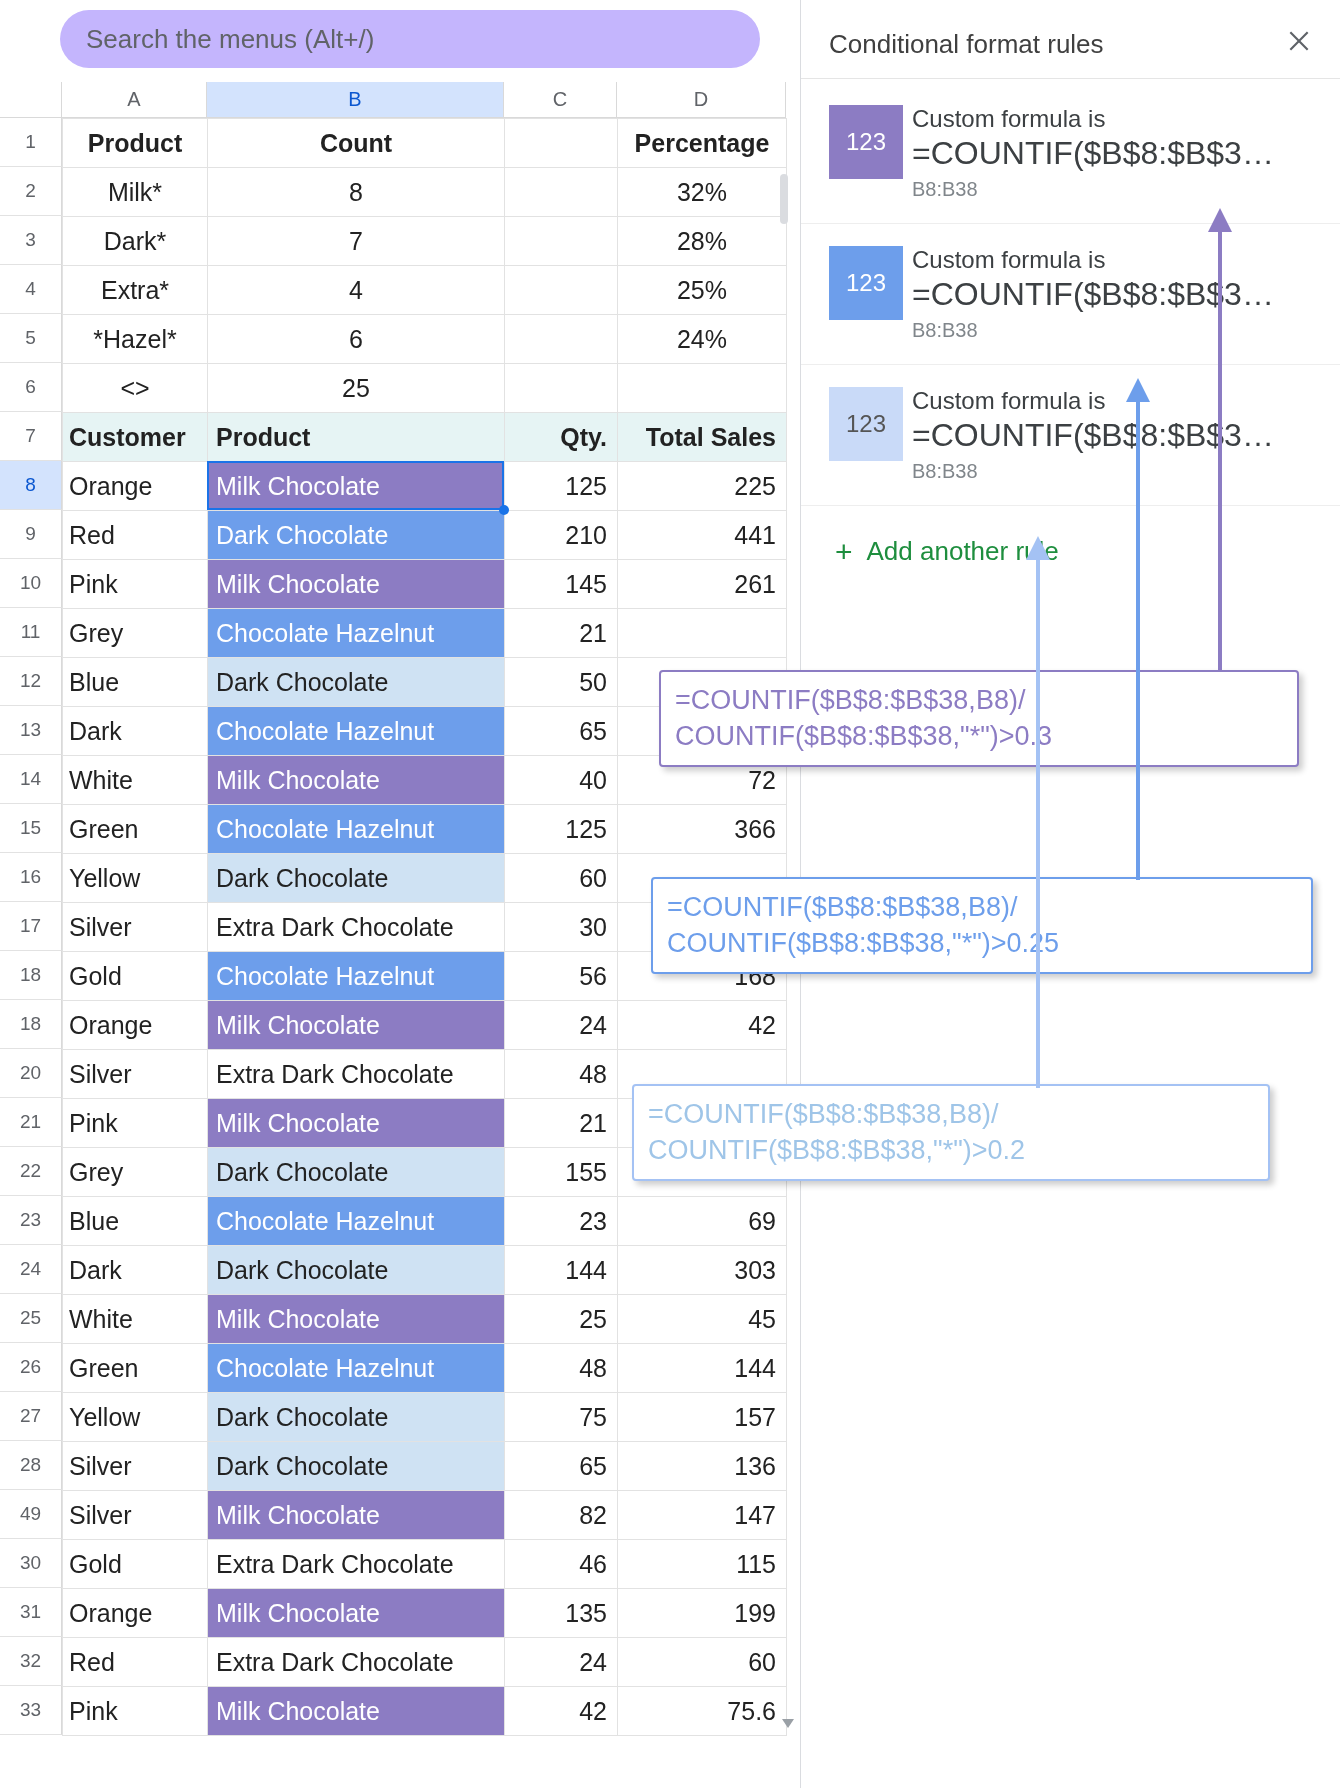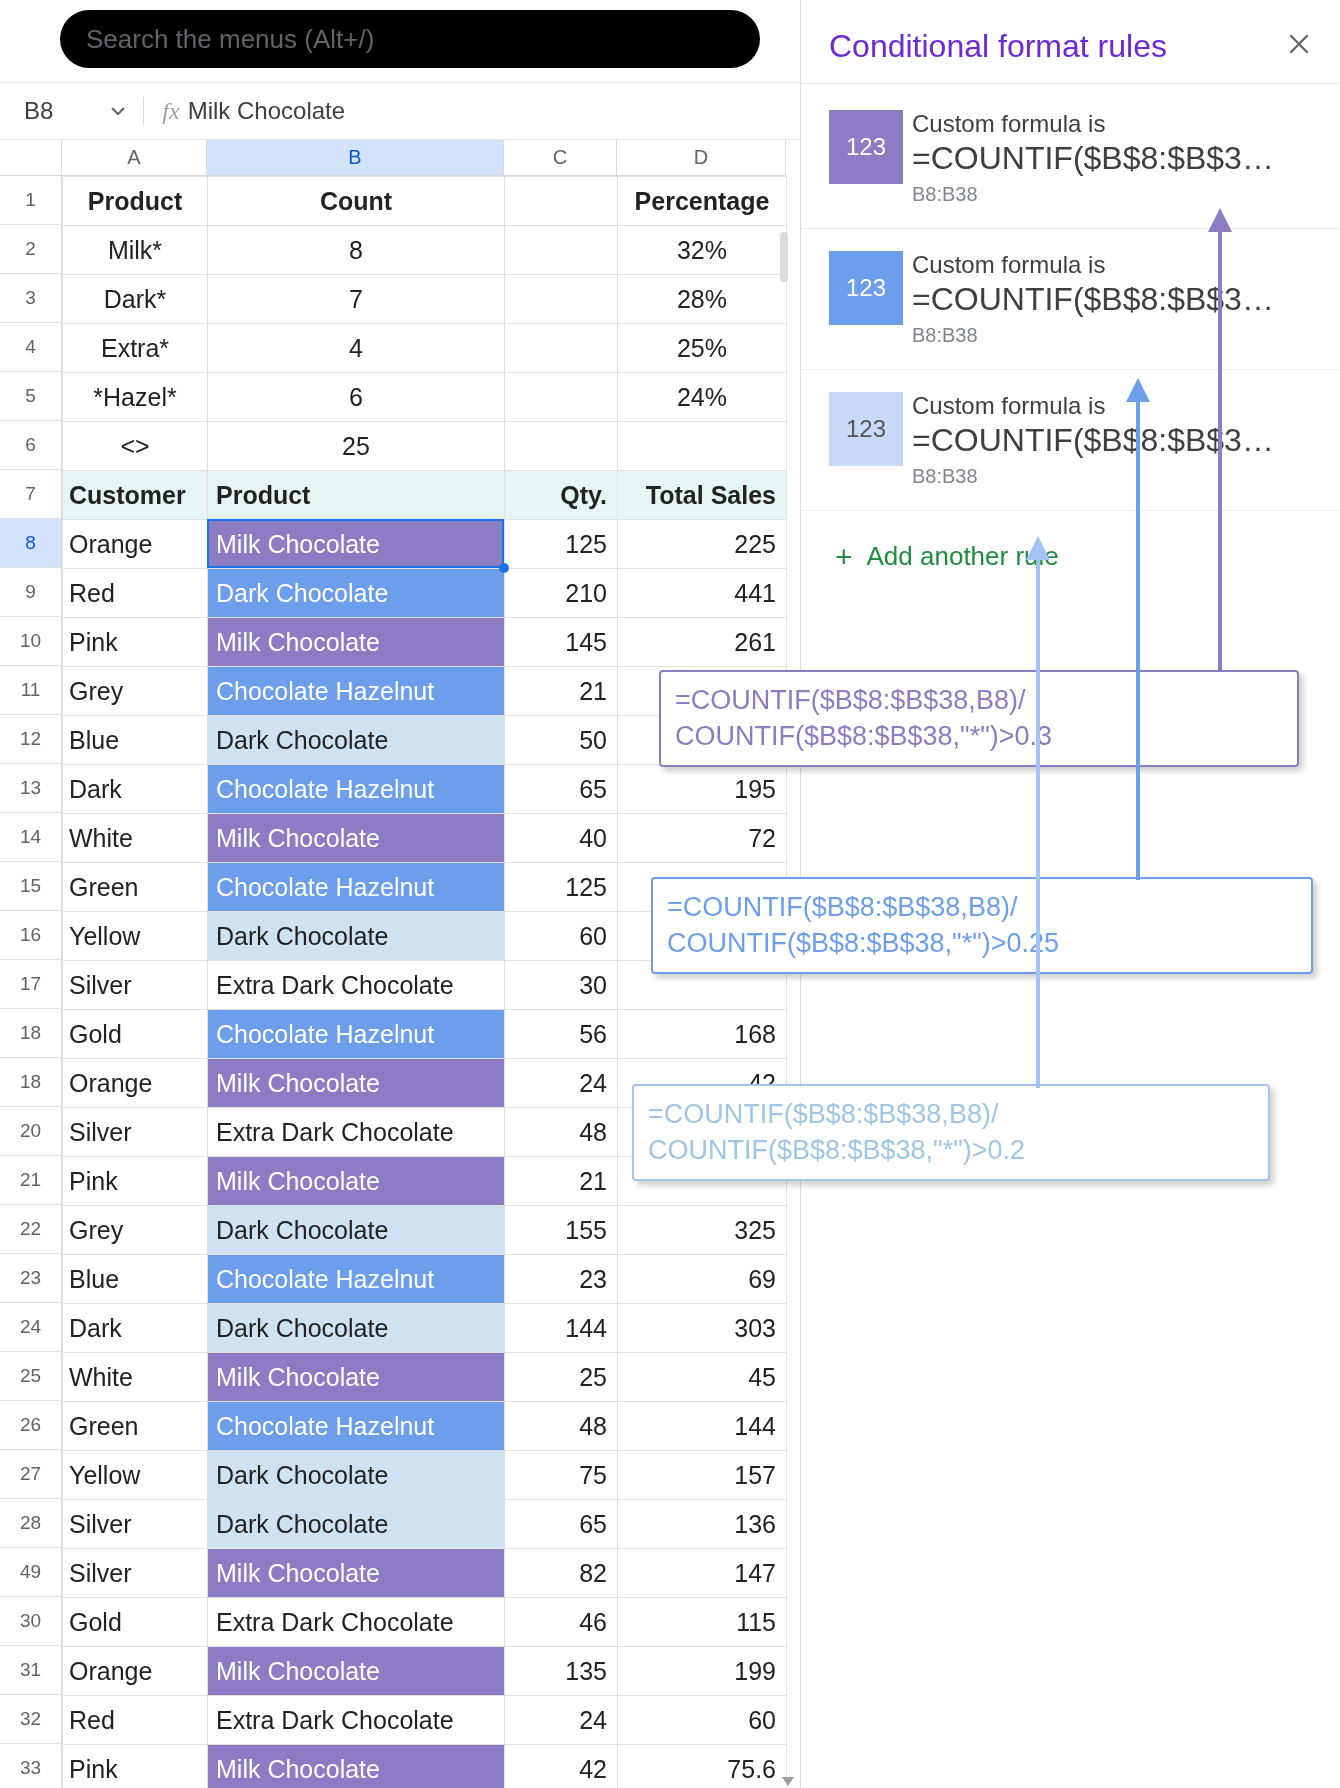--- a/index.html
+++ b/index.html
@@ -2,21 +2,21 @@
 <html><head>
 <meta charset="utf-8">
 <style>
   * { box-sizing: border-box; }
   html, body { margin:0; padding:0; font-family: Arial, "Helvetica Neue", sans-serif; font-size:22px; color:#222; background:#fff; }
   #app { width:1340px; height:1788px; position:relative; overflow:hidden; background:#fff; }
 
   
   .topbar { padding:10px 30px 14px 60px; }
   .search-wrap { display:flex; align-items:center; gap:12px; }
-  .search-pill { flex:0 0 auto; width:700px; height:58px; background:#000000; border-radius:30px; display:flex; align-items:center; padding:0 26px; color:#606368; font-size:26px; }
+  .search-pill { flex:0 0 auto; width:700px; height:58px; background:#c4b5fd; border-radius:30px; display:flex; align-items:center; padding:0 26px; color:#606368; font-size:26px; }
   .search-icons { display:flex; align-items:center; gap:46px; margin-left:28px; color:#5f6368; }
   .icon-3dots { display:flex; flex-direction:column; gap:5px; }
   .icon-3dots span { width:6px; height:6px; background:#5f6368; border-radius:50%; display:block; }
 
   
   .fxbar { display:flex; align-items:center; height:58px; border-top:1px solid #e9e9e9; border-bottom:1px solid #e9e9e9; padding:0 0 0 24px; }
   .namebox { display:flex; align-items:center; gap:58px; font-size:24px; color:#3c4043; padding-right:18px; border-right:1px solid #d9d9d9; }
   .fxlabel { font-style:italic; font-family:Georgia, serif; color:#9aa0a6; padding:0 8px 0 18px; font-size:24px; }
   .fxval   { font-size:24px; color:#3c4043; }
 
@@ -51,21 +51,21 @@
 
   
   .selRing{position:absolute;border:2px solid #1a73e8;pointer-events:none}
   .selDot{position:absolute;width:10px;height:10px;background:#1a73e8;border-radius:50%}
   .vscroll2{position:absolute;left:780px;top:92px;width:8px;height:50px;background:#dadce0;border-radius:4px}
   .vscrollBot{position:absolute;left:782px;bottom:8px;width:0;height:0;border-left:6px solid transparent;border-right:6px solid transparent;border-top:9px solid #9aa0a6}
 
   
   .panel{position:absolute;right:0;top:0;width:540px;height:100%;background:#fff;border-left:1px solid #dadce0;padding:28px 0 0 0}
   .panel-h{display:flex;align-items:center;justify-content:space-between;padding:0 28px 18px 28px;border-bottom:1px solid #e5e5e5}
-  .panel-h h2{margin:0;font-size:32px;font-weight:400;color:#6d28d9}
+  .panel-h h2{margin:0;font-size:26px;font-weight:400;color:#404040}
   .rules{padding:4px 0}
   .rule{display:flex;gap:9px;padding:22px 28px;border-bottom:1px solid #eee}
   .swatch{width:74px;height:74px;display:flex;align-items:center;justify-content:center;color:#fff;font-size:24px}
   .swA{background:#8c7cc3}.swB{background:#6d9eeb}.swC{background:#c9daf8;color:#555}
   .rinfo .t1{font-size:24px;color:#3c4043;margin-bottom:2px}
   .rinfo .t2{font-size:32px;color:#3c4043;white-space:nowrap;overflow:hidden;text-overflow:ellipsis;max-width:380px}
   .rinfo .t3{font-size:20px;color:#80868b;margin-top:6px}
   .addrule{display:flex;align-items:center;gap:14px;color:#1e8e3e;padding:26px 34px;font-size:26px}
   .plus{font-size:30px;line-height:0;color:#1e8e3e}
 
@@ -95,30 +95,20 @@
           </div>
         <div>
           <svg width="22" height="14" viewBox="0 0 22 14">
               <path d="M2 2 L11 11 L20 2" stroke="#5f6368" stroke-width="2.5" fill="none" stroke-linecap="round"></path>
             </svg>
         </div>
       </div>
     </div>
   </div>
 
-  <div class="fxbar">
-    <div class="namebox">
-      <span>B8</span>
-      <svg width="14" height="9" viewBox="0 0 14 9">
-          <path d="M1 1 L7 7 L13 1" stroke="#5f6368" stroke-width="2" fill="none"></path>
-        </svg>
-    </div>
-    <span class="fxlabel">fx</span>
-    <span class="fxval">Milk Chocolate</span>
-  </div>
 
   <div class="gridwrap">
     <div class="rownums" id="rownums">
         <div class="rowhead"></div>
         <div class="rownum ">1</div>
         <div class="rownum ">2</div>
         <div class="rownum ">3</div>
         <div class="rownum ">4</div>
         <div class="rownum ">5</div>
         <div class="rownum ">6</div>

